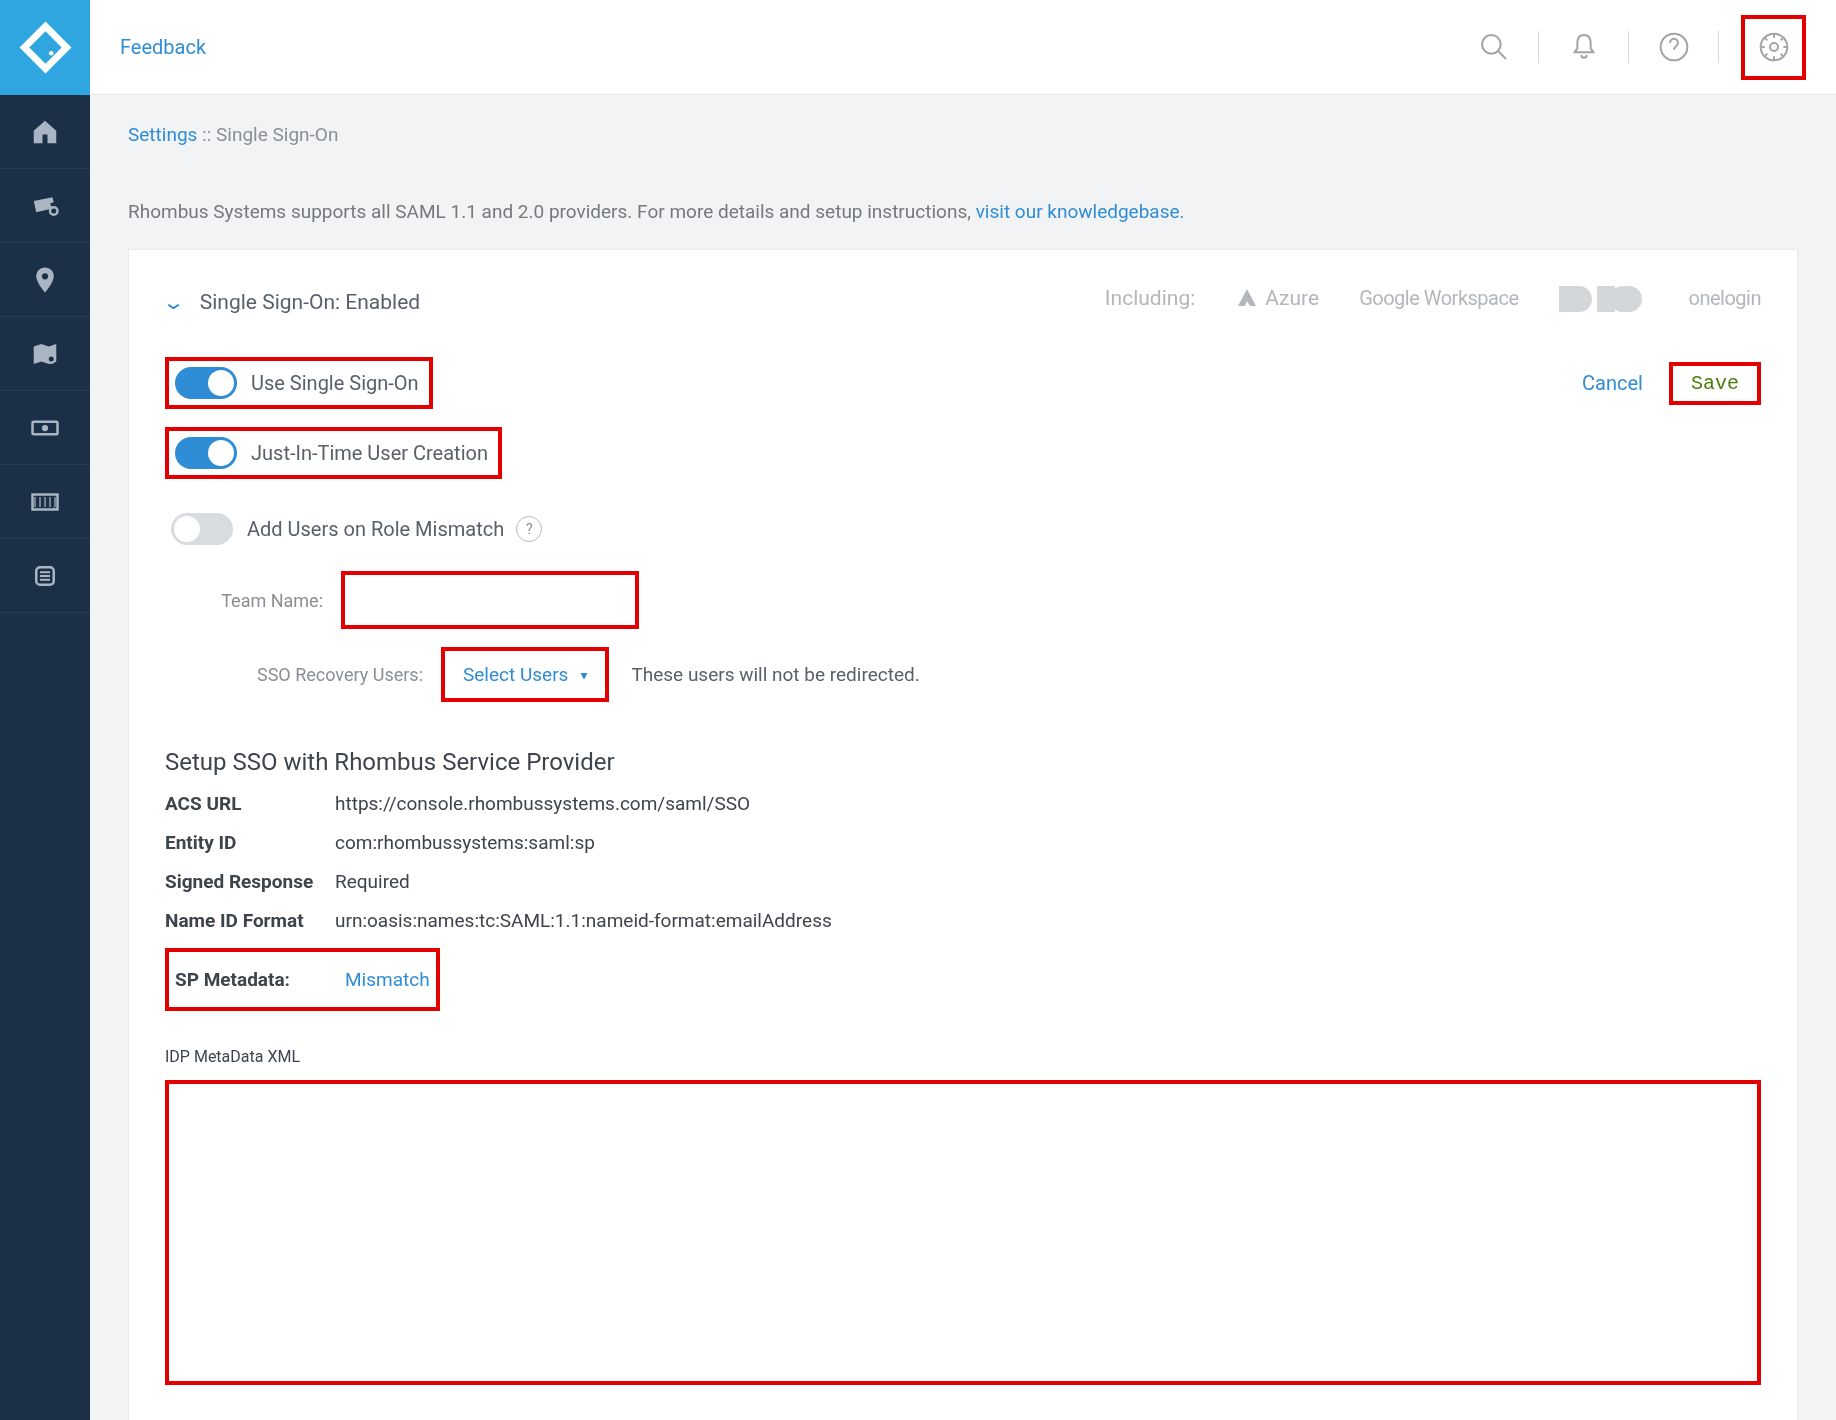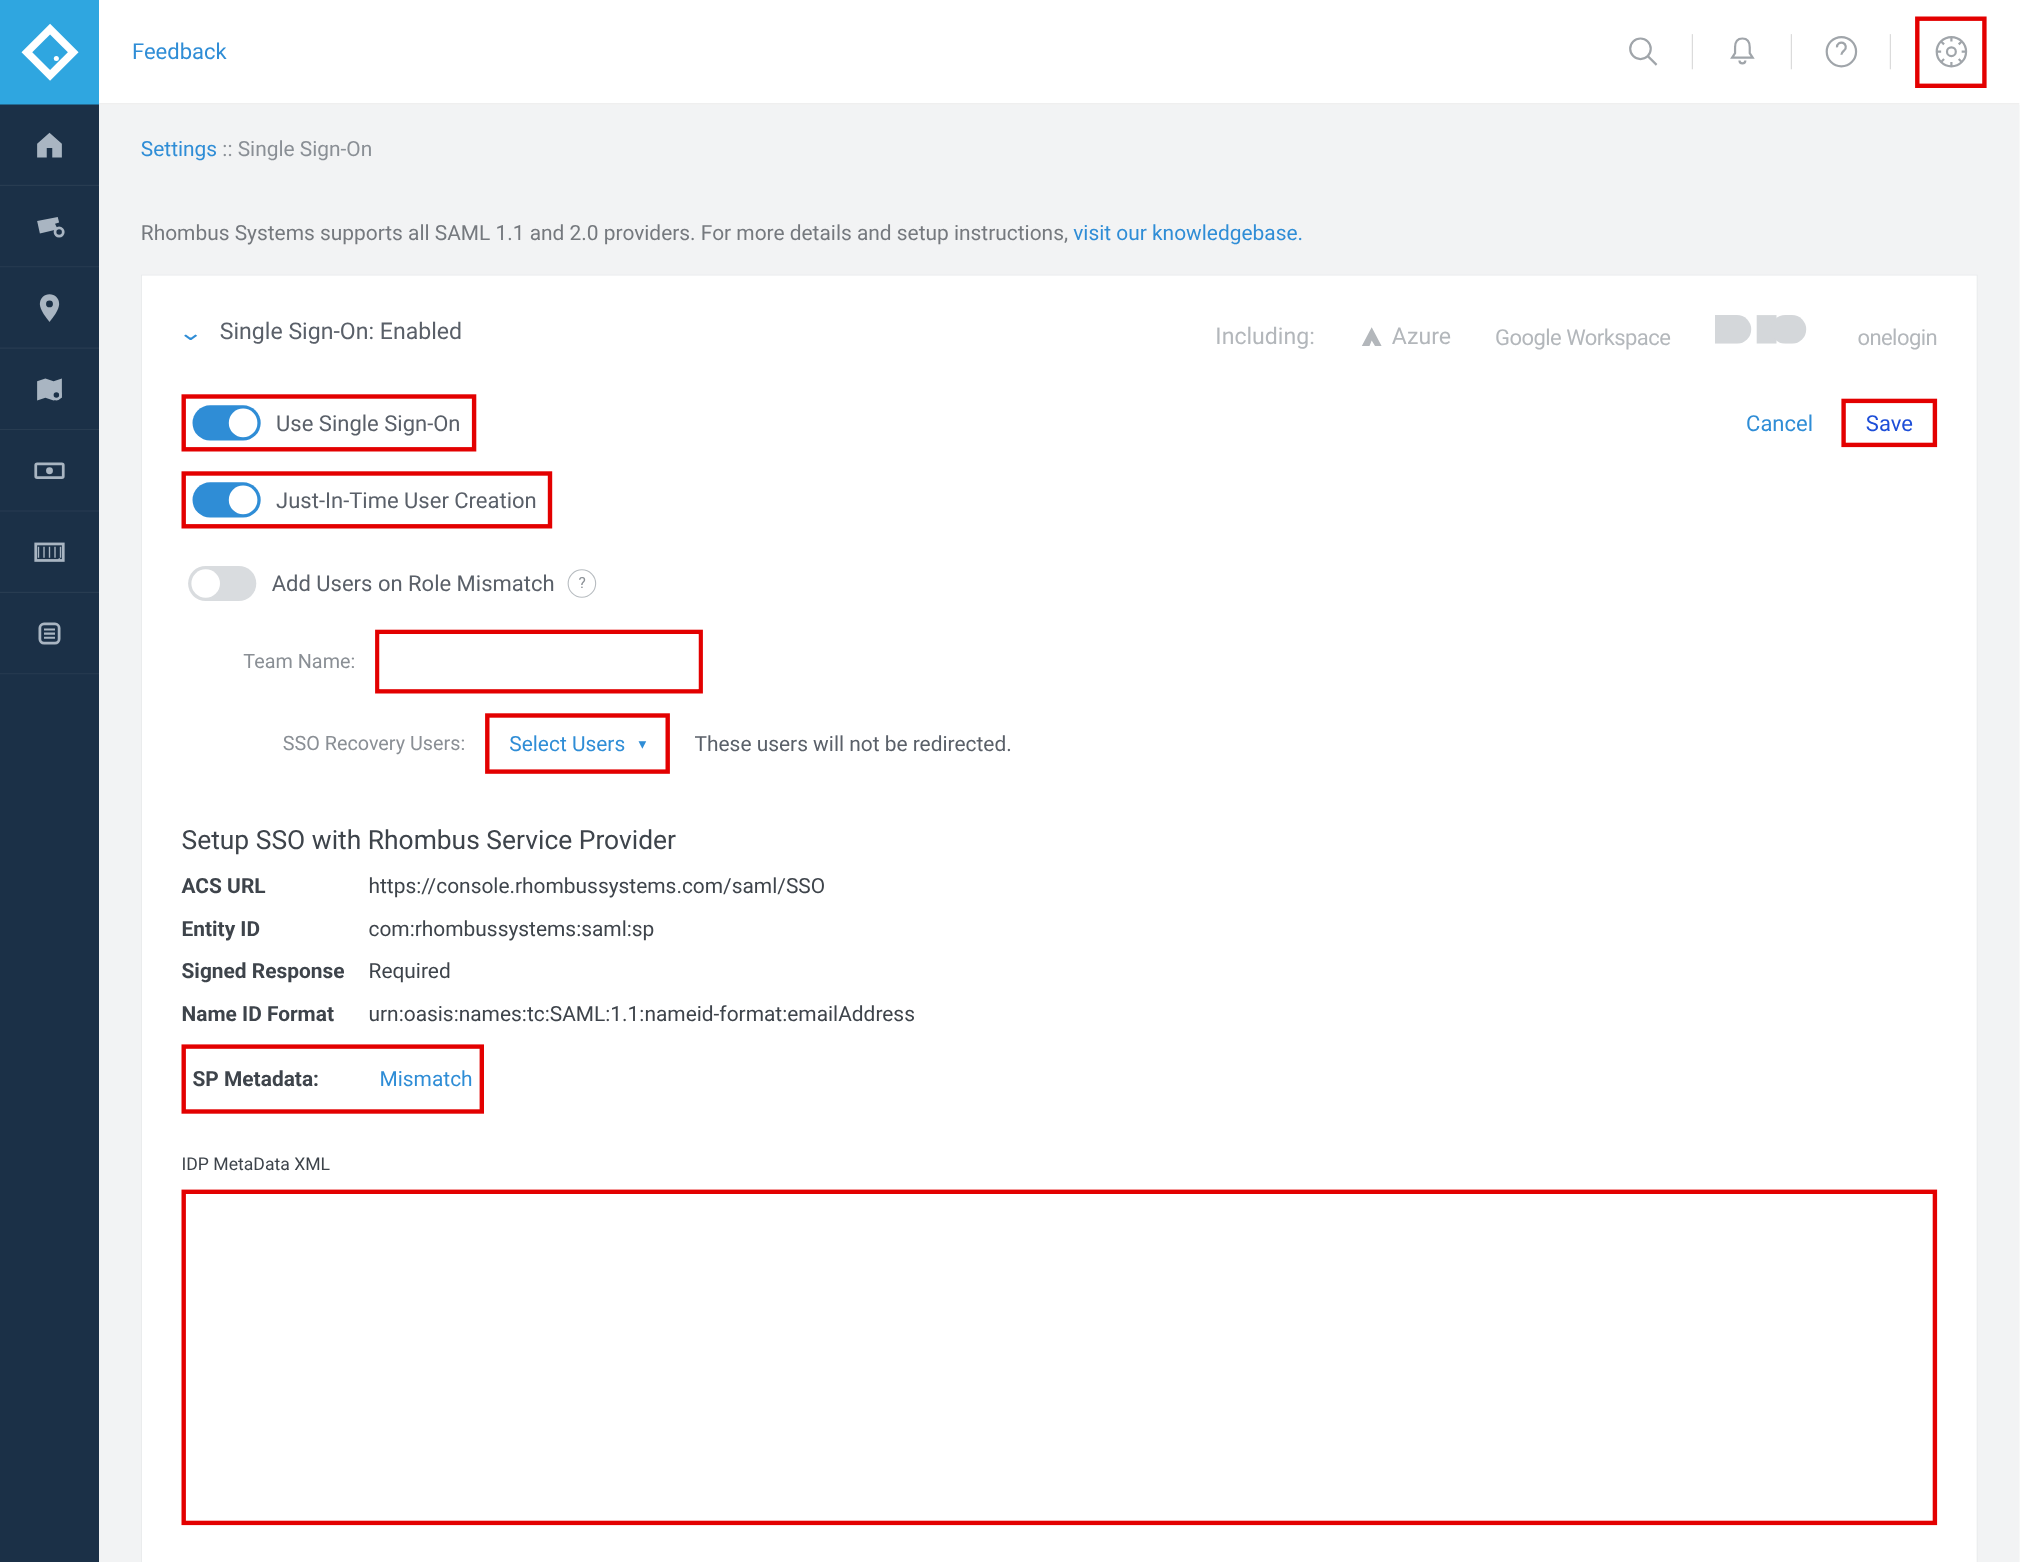--- a/index.html
+++ b/index.html
@@ -19,28 +19,28 @@
 .vdiv { width:1px; height:32px; background:#d8d8d8; }
 .content-area { flex:1; background:#f2f3f4; padding:0; overflow:auto; }
 .breadcrumb { padding:28px 38px; font-size:19px; color:#8a8f95; }
 .breadcrumb a { color:#2f8dd6; text-decoration:none; }
 .info-text { padding:26px 38px 26px; font-size:19px; color:#75797e; }
 .info-text a { color:#2f8dd6; text-decoration:none; }
 .panel { background:#fff; margin:0 38px 0 38px; border:1px solid #e8eaec; }
 .panel-head { display:flex; align-items:center; padding:36px 36px 40px 36px; }
 .chevron { color:#2f8dd6; margin-right:18px; font-size:20px; transform:scaleX(1.4); }
 .sso-title { font-size:21px; color:#5a6069; }
-.providers { margin-left:auto; display:flex; align-items:flex-end; gap:40px; color:#b3b7bb; font-size:21px; }
+.providers { margin-left:auto; display:flex; align-items:flex-start; gap:40px; color:#b3b7bb; font-size:21px; }
 .prov-word { font-size:20px; letter-spacing:-0.5px; }
 .panel-body { padding:0 36px 36px 36px; }
 .row-actions { display:flex; align-items:center; margin-bottom:10px; }
 .spacer { flex:1; }
 .cancel { color:#2f8dd6; font-size:20px; margin-right:26px; cursor:pointer; }
 .save-box { border:4px solid #e30000; padding:6px 18px; }
-.save { color:#1d4ed8; font-size:20px; cursor:pointer; }
+.save { color:#4d7c0f; font-size:20px; cursor:pointer;font-family:Liberation Mono, monospace; }
 .toggle-row { display:flex; align-items:center; margin-bottom:12px; padding:8px 0; }
 .toggle-box-red { border:4px solid #e30000; display:inline-flex; align-items:center; padding:6px 10px 6px 6px; }
 .toggle { width:62px; height:32px; border-radius:16px; background:#2f8dd6; position:relative; margin-right:14px; cursor:pointer; }
 .toggle::after { content:""; position:absolute; top:3px; right:3px; width:26px; height:26px; border-radius:50%; background:#fff; }
 .toggle.off { background:#d9dcdf; }
 .toggle.off::after { left:3px; right:auto; }
 .toggle-label { font-size:20px; color:#5a6069; }
 .mismatch-row { display:flex; align-items:center; margin:26px 0 26px 6px; }
 .mismatch-row .toggle { margin-right:14px; }
 .helpq { width:26px; height:26px; border:1.5px solid #b7bcc0; border-radius:50%; display:inline-flex; align-items:center; justify-content:center; font-size:14px; color:#8a8f95; margin-left:12px; }

